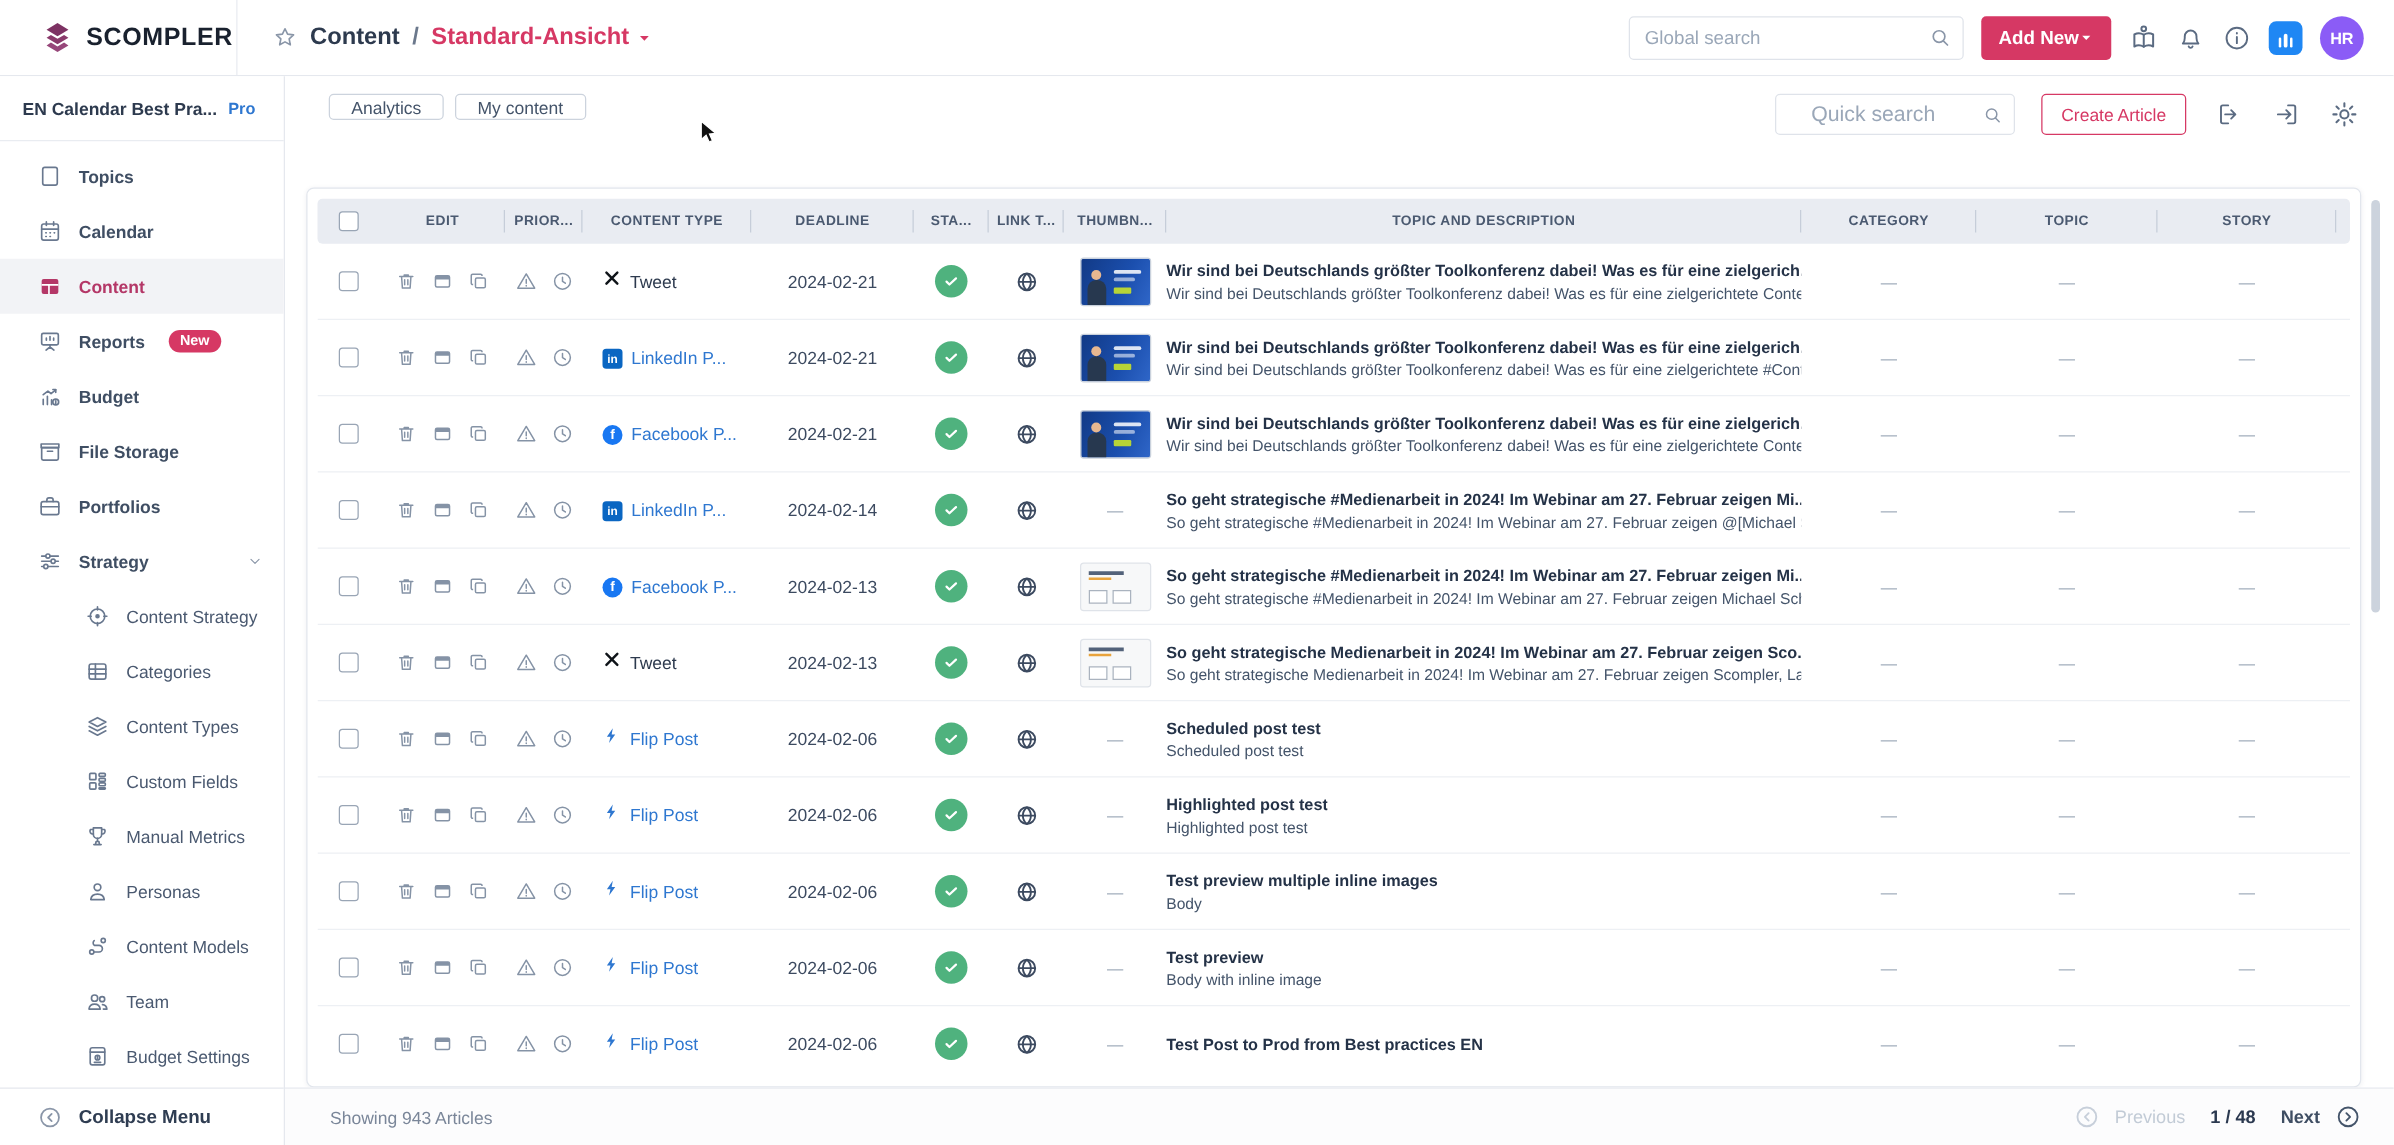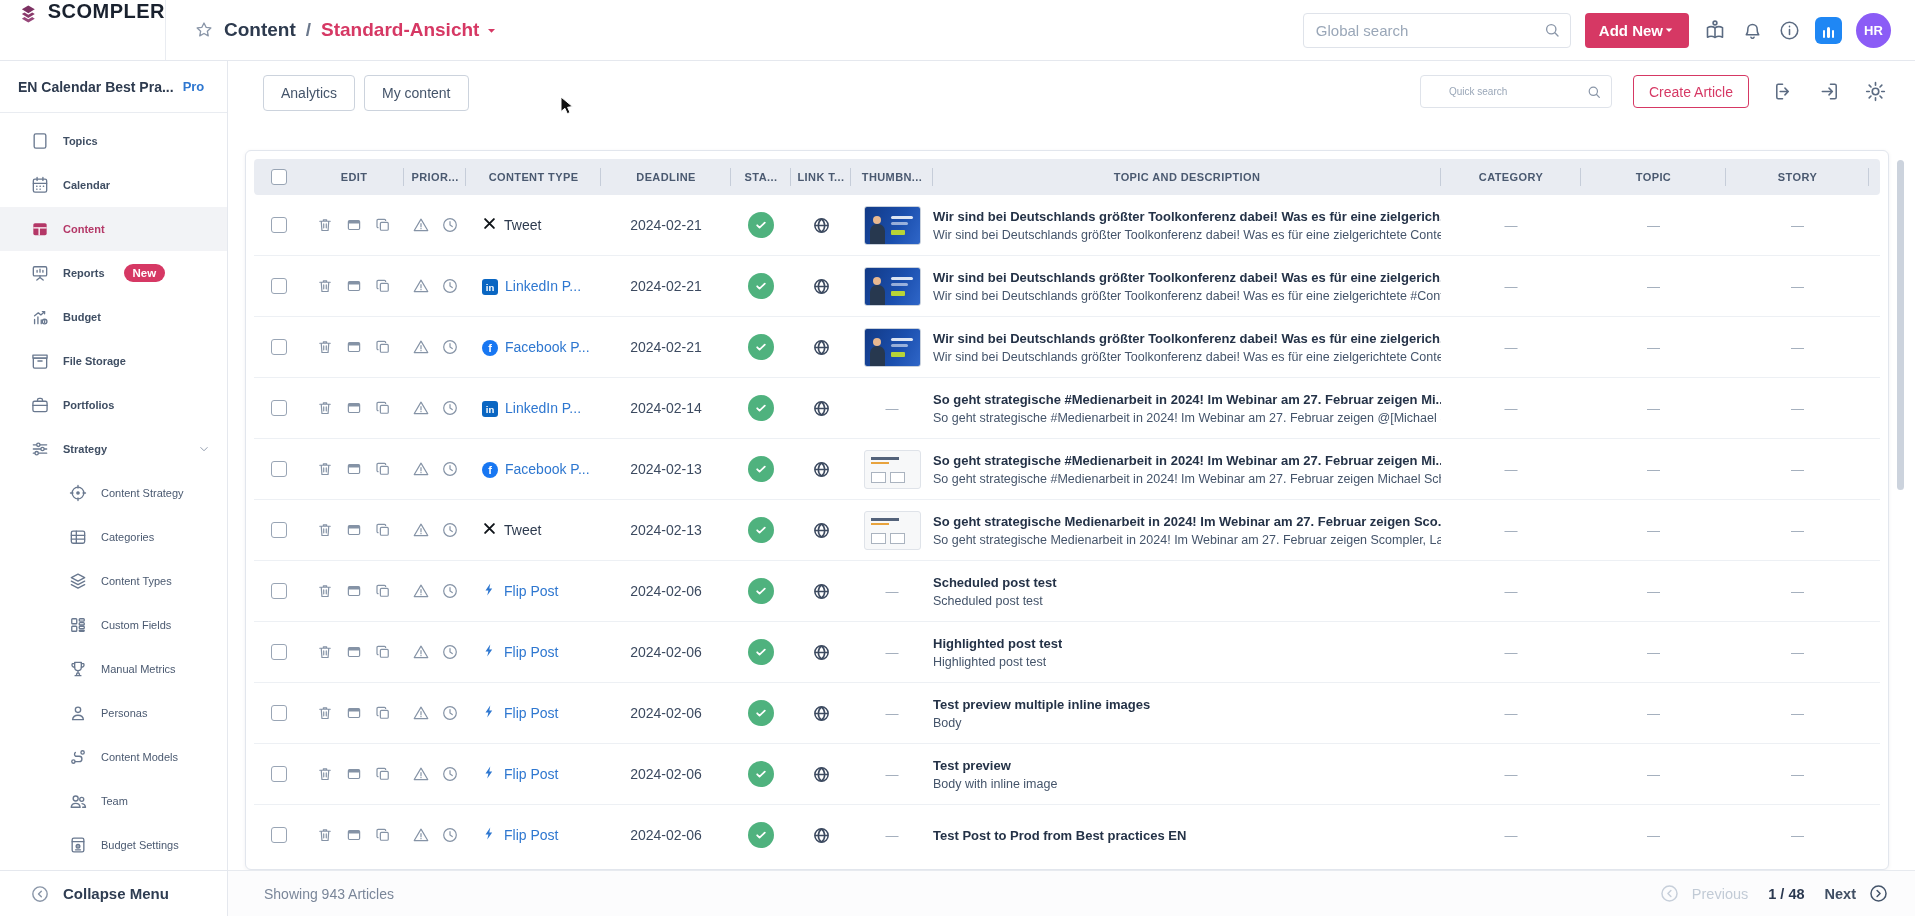--- a/index.html
+++ b/index.html
@@ -3,21 +3,21 @@
 <meta charset="utf-8">
 <style>
   * { box-sizing: border-box; margin: 0; padding: 0; }
   html,body { width:1915px; height:916px; overflow:hidden; background:#fff;
     font-family:"Liberation Sans","DejaVu Sans",sans-serif; color:#44546a; }
 
   .app { position:relative; width:1915px; height:916px; }
 
   
   .topbar { height:61px; display:flex; align-items:center; border-bottom:1px solid #e5e8ee; background:#fff; }
-  .logo-zone { width:166px; height:100%; display:flex; padding-left:18px; gap:9px; border-right:1px solid #e9ecf1; flex:0 0 auto; cursor:pointer; }
+  .logo-zone { width:190px; height:100%; display:flex; align-items:center; padding-left:32px; gap:9px; border-right:1px solid #e9ecf1; flex:0 0 auto; cursor:pointer; }
   .logo-text { font-size:20px; font-weight:700; color:#19212e; letter-spacing:.5px; }
   .crumbs { display:flex; align-items:center; margin-left:28px; gap:10px; }
   .crumb-section { font-size:19px; font-weight:700; color:#2d3a4e; }
   .crumb-sep { font-size:19px; font-weight:600; color:#6b788c; }
   .crumb-view { display:flex; align-items:center; gap:6px; font-size:19px; font-weight:700; color:#d63864; cursor:pointer; }
   .star-icon { display:inline-flex; color:#8a96a8; cursor:pointer; }
 
   .topbar-right { margin-left:auto; display:flex; align-items:center; gap:14px; padding-right:24px; }
   .search-box { position:relative; width:268px; height:35px; }
   .search-box input { width:100%; height:100%; border:1px solid #dfe3ea; border-radius:4px; padding:0 34px 0 12px;
@@ -37,40 +37,40 @@
   .frame { display:flex; height:855px; }
 
   
   .sidebar { width:228px; flex:0 0 auto; border-right:1px solid #e5e8ee; display:flex; flex-direction:column; background:#fff; }
   .workspace { height:52px; display:flex; align-items:center; padding:0 12px 0 18px; gap:9px; border-bottom:1px solid #e9ecf1; cursor:pointer; }
   .ws-name { font-size:14px; font-weight:700; color:#2d3a4e; white-space:nowrap; }
   .ws-badge { font-size:13px; font-weight:700; color:#2e77d0; }
   .nav { flex:1; padding-top:6px; overflow:hidden; }
   .nav-item { height:44px; display:flex; align-items:center; padding:0 16px 0 30px; gap:13px; cursor:pointer; color:#3f4e63; }
   .nav-item .nav-icon { display:inline-flex; color:#69788f; flex:0 0 auto; }
-  .nav-item .nav-label { font-size:11px; font-weight:600; white-space:nowrap; }
+  .nav-item .nav-label { font-size:14px; font-weight:600; white-space:nowrap; }
   .nav-item.child { padding-left:68px; }
   .nav-item.child .nav-label { font-weight:400; color:#4a5970; }
   .nav-item.active { background:#f2f3f6; color:#b43767; }
   .nav-item.active .nav-icon { color:#b43767; }
   .nav-item.active .nav-label { color:#b43767; font-weight:700; }
   .nav-badge { background:#d63864; color:#fff; font-size:11.5px; font-weight:700; border-radius:10px; padding:3px 9px; margin-left:6px; }
   .nav-chevron { margin-left:auto; color:#8a96a8; display:inline-flex; }
   .collapse-row { height:46px; border-top:1px solid #e5e8ee; display:flex; align-items:center; gap:13px; padding-left:30px; cursor:pointer; }
   .collapse-row .nav-icon { color:#8a96a8; display:inline-flex; }
   .collapse-row span.lbl { font-size:15px; font-weight:700; color:#2f3d52; }
 
   
   .main { flex:1; display:flex; flex-direction:column; background:#fff; min-width:0; }
   .toolbar { height:89px; display:flex; align-items:flex-start; padding:14px 28px 0 35px; gap:9px; }
-  .btn-ghost { height:36px; padding:0 17px; background:#fff; border:1px solid #ccd3dd; border-radius:4px; color:#44546a;
+  .btn-ghost { height:21px; padding:0 17px; background:#fff; border:1px solid #ccd3dd; border-radius:4px; color:#44546a;
      font-size:14px; font-family:inherit; cursor:pointer; }
   .toolbar .spacer { flex:1; }
   .search-box.small { width:192px; height:33px; }
-  .search-box.small input { font-size:10px;padding-left:28px; }
+  .search-box.small input { font-size:17px;padding-left:28px; }
   .btn-outline-accent { height:33px; padding:0 15px; background:#fff; border:1px solid #d63864; border-radius:4px; color:#d63864;
      font-size:14px; font-family:inherit; cursor:pointer; margin-left:12px; }
   .toolbar .tool-ico { display:inline-flex; color:#5b6b82; cursor:pointer; margin-left:14px; margin-top:5px; }
 
   
   .table-card { flex:1; margin:0 26px 0 17px; background:#fff; border:1px solid #e2e6ed; border-radius:6px;
      box-shadow:0 1px 4px rgba(20,30,60,.06); padding:8px; overflow:hidden; display:flex; flex-direction:column; }
   .thead { height:36px; flex:0 0 auto; background:#e9ecf2; border-radius:4px; display:flex; align-items:center;
      font-size:11px; font-weight:700; letter-spacing:.4px; color:#4a5970; }
   .hcell { display:flex; align-items:center; justify-content:center; height:100%; position:relative; flex:0 0 auto; cursor:pointer; }

